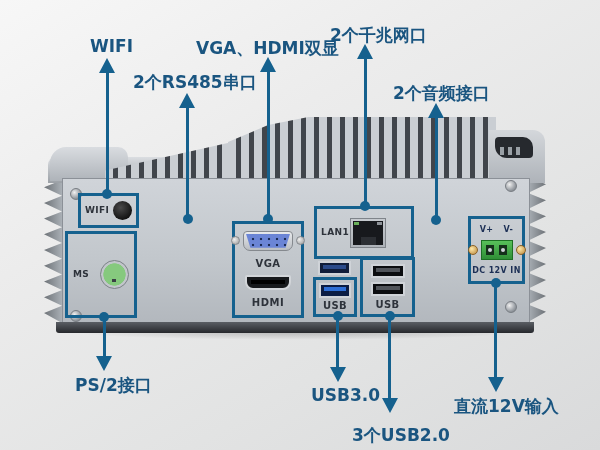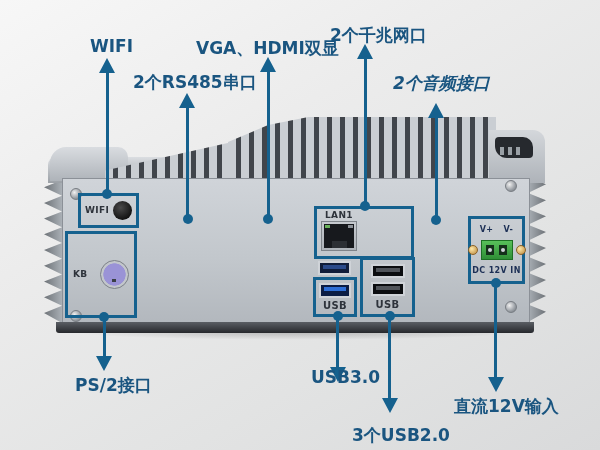--- a/index.html
+++ b/index.html
@@ -70,21 +70,21 @@
   .dface.com{background-color:#5c8d7d;background-image:radial-gradient(circle,#ffd75e 1.1px,rgba(0,0,0,0) 1.6px);
     background-size:9px 8px;background-position:3px 3px;}
   .dface.vga{background-color:#6b85d6;background-image:radial-gradient(circle,#1c2b55 1.2px,rgba(0,0,0,0) 1.6px);
     background-size:8px 6px;background-position:3px 2px;}
   .comlabel{font-size:10px;font-weight:bold;color:var(--plabel);letter-spacing:.5px;}
   .hdmi{width:46px;height:15px;background:#17191c;border:2px solid #d2d5d9;
     border-radius:2px 2px 8px 8px;box-sizing:border-box;position:relative;}
   .hdmi::after{content:"";position:absolute;left:4px;right:4px;top:3px;height:4px;background:#000;}
   .lan-box{left:314px;top:206px;width:100px;height:53px;display:flex;
     justify-content:space-between;padding:2px 4px;}
-  .lan-cell{display:flex;flex-direction:column;align-items:center;gap:1px;}
+  .lan-cell{display:flex;flex-direction:row;align-items:center;gap:1px;}
   .rj45{width:36px;height:30px;background:linear-gradient(#c6cacf,#aeb3b9);
     border:1px solid #7f848a;padding:2px;box-sizing:border-box;}
   .rj-in{width:100%;height:100%;background:#17191d;position:relative;}
   .rj-in::after{content:"";position:absolute;left:25%;bottom:0;width:50%;height:30%;background:#2c2f34;}
   .led{position:absolute;top:1px;width:5px;height:3px;}
   .led.l{left:1px;} .led.r{right:1px;background:#8d9298;}
   .led-green{background:#69b05a;} .led-amber{background:#d8cf4e;}
   .usbport{position:relative;border:2px solid #cfd3d8;background:#0b0d10;box-sizing:border-box;}
   .usbport::after{content:"";position:absolute;left:3px;right:3px;top:2px;height:4px;background:#50545a;}
   .usbport.blue{background:#0a1c44;} .usbport.blue::after{background:#2e6fd6;}
@@ -144,26 +144,38 @@
   <div class="screw" style="left:505px;top:180px;"></div>
   <div class="screw" style="left:505px;top:301px;"></div>
 
   <div class="pbox wifi-box">
     <span class="plabel">WIFI</span>
     <span class="antenna"></span>
   </div>
 
   <div class="pbox ps2-box">
     <div class="ps2row">
-      <span class="plabel">KB</span>
-      <span class="ps2port ps2-purple"></span>
-    </div>
-  </div>
-
-
+      <span class="plabel">MS</span>
+      <span class="ps2port ps2-green"></span>
+    </div>
+  </div>
+
+
+  <div class="pbox vga-box">
+    <div class="dsub">
+      <span class="dscrew"></span>
+        <span class="dshell" style="width:50px;height:20px;">
+          <span class="dface vga" style="display:block;"></span>
+        </span>
+        <span class="dscrew"></span>
+    </div>
+    <span class="comlabel">VGA</span>
+    <div class="hdmi"></div>
+    <span class="comlabel">HDMI</span>
+  </div>
 
   <div class="pbox lan-box">
     <div class="lan-cell">
       <span class="plabel">LAN1</span>
       <span class="rj45">
           <span class="rj-in" style="display:block;">
             <span class="led l led-green"></span>
             <span class="led r"></span>
           </span>
         </span>
@@ -216,37 +228,37 @@
     <span class="shaft" style="left:267px;top:70px;height:149px;"></span>
     <span class="dot" style="left:263px;top:214px;"></span>
   </div>
   <div>
     <span class="co-label" style="left:330px;top:24px;">2个千兆网口</span>
     <span class="arr-up" style="left:357px;top:44px;"></span>
     <span class="shaft" style="left:364px;top:57px;height:149px;"></span>
     <span class="dot" style="left:360px;top:201px;"></span>
   </div>
   <div>
-    <span class="co-label" style="left:393px;top:72px;font-style:italic;">2个音频接口</span>
+    <span class="co-label" style="left:393px;top:82px;">2个音频接口</span>
     <span class="arr-up" style="left:428px;top:103px;"></span>
     <span class="shaft" style="left:435px;top:116px;height:104px;"></span>
     <span class="dot" style="left:431px;top:215px;"></span>
   </div>
 
   <div>
     <span class="dot" style="left:99px;top:312px;"></span>
     <span class="shaft" style="left:103px;top:317px;height:39px;"></span>
     <span class="arr-down" style="left:96px;top:356px;"></span>
     <span class="co-label" style="left:75px;top:374px;">PS/2接口</span>
   </div>
   <div>
     <span class="dot" style="left:333px;top:311px;"></span>
     <span class="shaft" style="left:336px;top:316px;height:51px;"></span>
     <span class="arr-down" style="left:330px;top:367px;"></span>
-    <span class="co-label" style="left:311px;top:367px;">USB3.0</span>
+    <span class="co-label" style="left:311px;top:385px;">USB3.0</span>
   </div>
   <div>
     <span class="dot" style="left:385px;top:311px;"></span>
     <span class="shaft" style="left:388px;top:316px;height:82px;"></span>
     <span class="arr-down" style="left:382px;top:398px;"></span>
     <span class="co-label" style="left:352px;top:424px;">3个USB2.0</span>
   </div>
   <div>
     <span class="dot" style="left:491px;top:278px;"></span>
     <span class="shaft" style="left:494px;top:283px;height:94px;"></span>

